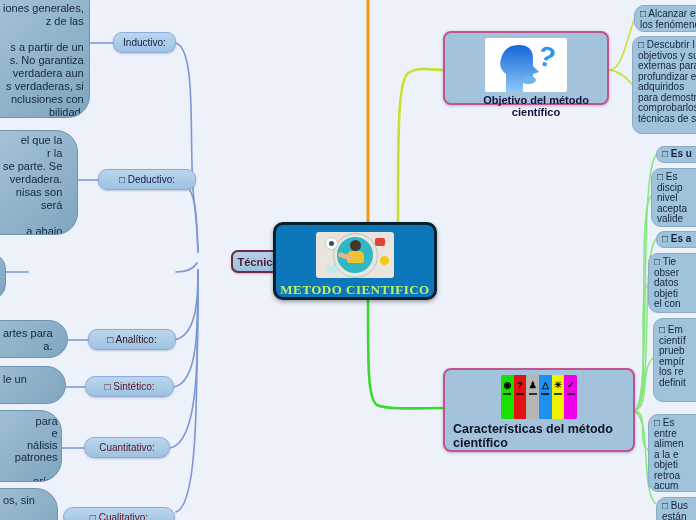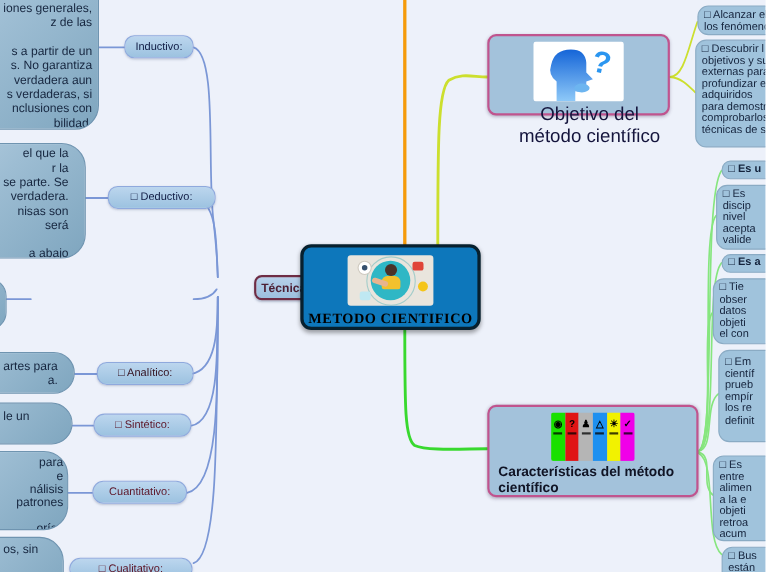--- a/index.html
+++ b/index.html
@@ -49,26 +49,26 @@
          border-radius:5px 5px 2px 2px;}
   .carm{position:absolute;left:22px;top:22px;width:15px;height:5px;background:#e8b48e;border-radius:3px;
         transform:rotate(18deg);}
   .bdg{position:absolute;border-radius:50%;}
   .b-tl{left:9px;top:5px;width:11px;height:11px;background:#fff;border:1px solid #cfcac0;}
   .b-tl:after{content:"";position:absolute;left:3px;top:3px;width:5px;height:5px;background:#35506e;border-radius:50%;}
   .b-tr{right:9px;top:6px;width:10px;height:8px;background:#e04438;border-radius:2px;}
   .b-r{right:5px;top:24px;width:9px;height:9px;background:#f5c518;}
   .b-bl{left:11px;bottom:5px;width:10px;height:8px;background:#bfe8f2;border-radius:2px;}
   .ctitle{font-family:"Liberation Serif",serif;font-weight:bold;font-size:13px;letter-spacing:.5px;
-          color:#000000;}
+          color:#bef264;}
 
   
   .pnode{background:#a3c2db;border:2px solid #c0548e;border-radius:8px;box-shadow:0 1px 3px rgba(60,40,80,.3);}
   .oimg{width:82px;height:54px;background:#fff;margin:5px auto 2px auto;border-radius:2px;overflow:hidden;}
-  .olabel{font-weight:normal;font-size:17px;color:#14143c;text-align:center;padding-left:20px;}
+  .olabel{font-weight:bold;font-size:11px;color:#14143c;text-align:center;padding-left:20px;}
   .kimg{width:76px;height:44px;margin:5px auto 3px auto;display:flex;border-radius:2px;overflow:hidden;}
   .stripe{flex:1;display:flex;flex-direction:column;align-items:center;}
   .stripe .ic{font-size:9px;line-height:10px;color:#000;margin-top:5px;font-weight:bold;}
   .stripe .cap{width:8px;height:2px;background:rgba(0,0,0,.75);margin-top:3px;}
   .klabel{font-weight:bold;font-size:12.5px;line-height:14px;color:#101425;padding:0 8px;text-align:left;}
 
   
   .rbox{background:#a0c3dc;border:1px solid #8aabc4;border-radius:10px;overflow:hidden;
         font-size:10px;line-height:10.5px;color:#14233c;padding:3px 5px;white-space:nowrap;}
   .rln{min-height:10.5px;}

